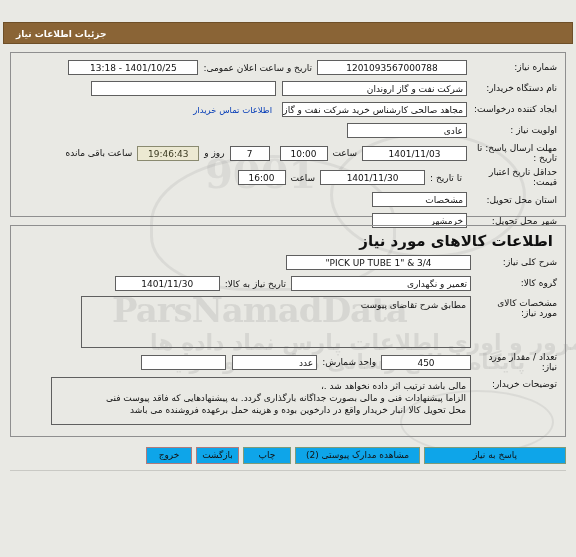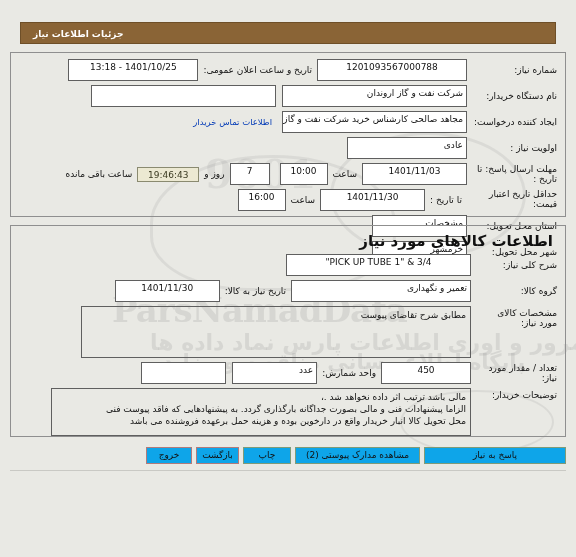--- a/index.html
+++ b/index.html
@@ -43,21 +43,21 @@
     border: 3px solid rgba(120,120,120,0.13);
     border-radius: 50%;
   }
   .wm-ring.a { left: 330px; top: 132px; width: 190px; height: 120px; }
   .wm-ring.b { left: 150px; top: 155px; width: 240px; height: 130px; border-radius: 50% 50% 40% 40%; }
   .wm-ring.c { left: 400px; top: 390px; width: 150px; height: 60px; border-width: 2px; }
 
   
   #top-spacer { height: 22px; }
   #banner-wrap {
-    padding: 0 20px;
+    padding: 0 3px;
     position: relative;
     z-index: 2;
   }
   #banner {
     background: #8a6436;
     border: 1px solid #6e4f28;
     height: 22px;
     line-height: 22px;
     color: #ffffff;
     font-size: 9px;
@@ -109,21 +109,21 @@
     font-size: 9px;
     color: #111;
     padding: 0 5px;
     white-space: nowrap;
     flex: 0 0 auto;
   }
 
   .fld {
     border: 1px solid #5f5f5f;
     background: #ffffff;
-    height: 22px;
+    height: 15px;
     line-height: 15px;
     font-size: 9px;
     padding: 0 3px;
     box-sizing: border-box;
     text-align: right;
     overflow: hidden;
     white-space: nowrap;
     flex: 0 0 auto;
     color: #111;
   }

